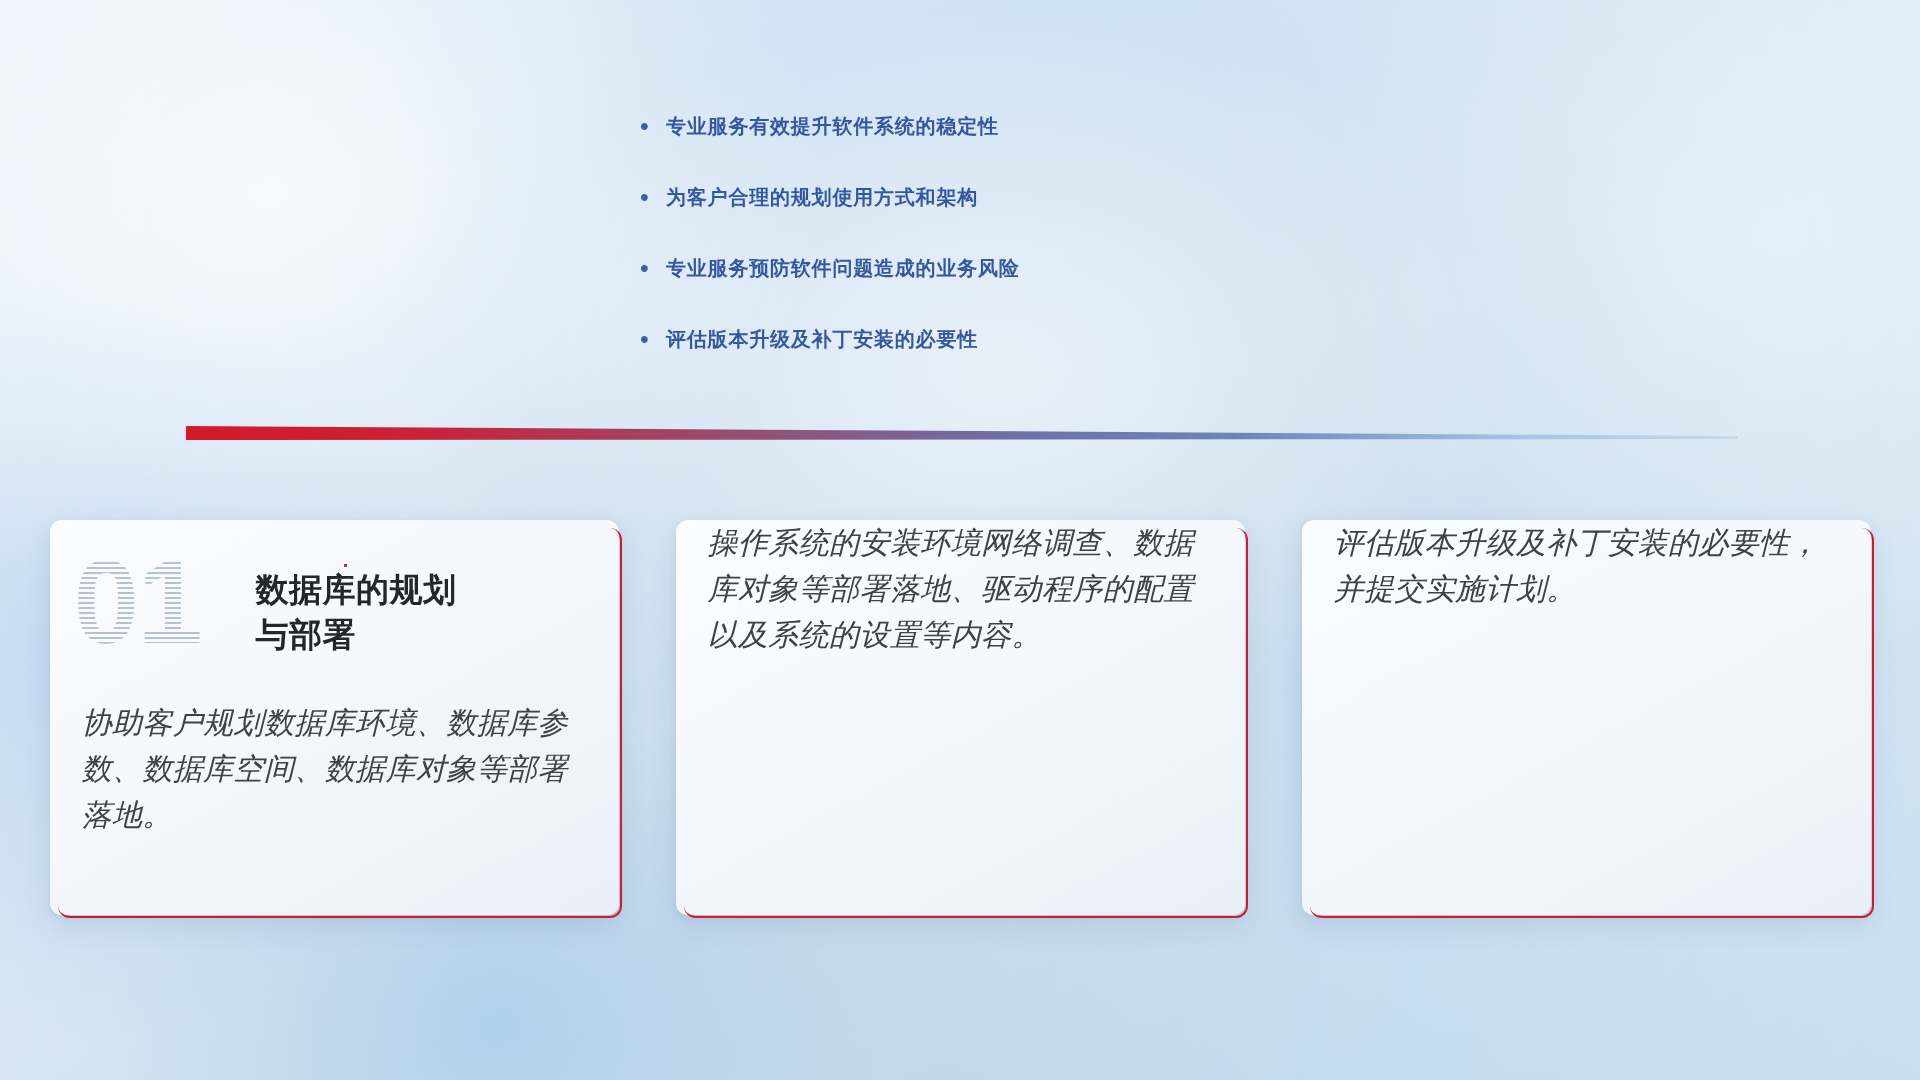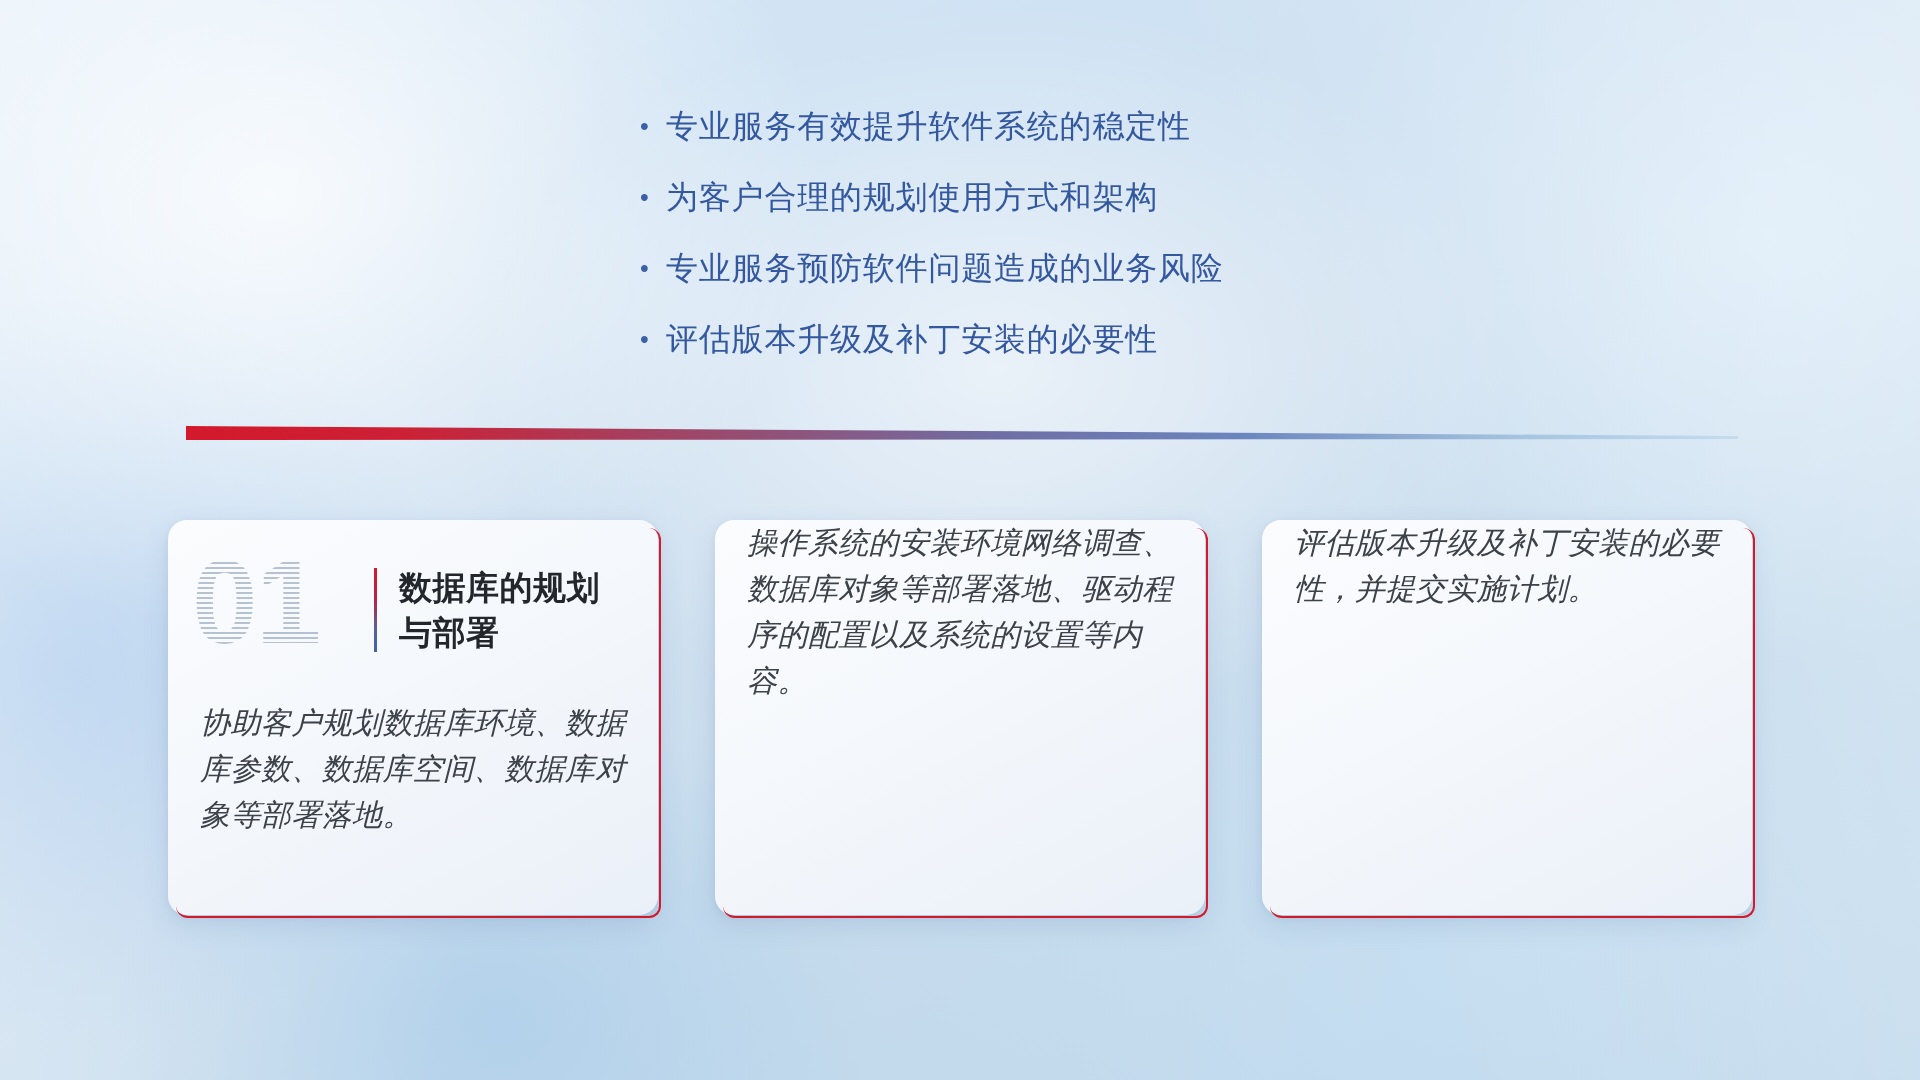--- a/index.html
+++ b/index.html
@@ -46,25 +46,25 @@
   }
   .bullet-dot{
     width:26px;
     flex:0 0 26px;
     color:#3b5fa8;
     font-size:25px;
     line-height:36px;
     text-align:left;
   }
   .bullet-text{
-    font-size:32px;
+    font-size:20px;
     line-height:36px;
     letter-spacing:.8px;
     color:#34589f;
-    font-weight:400;
+    font-weight:700;
     white-space:nowrap;
   }
 
   
   .divider-wrap{
     position:absolute;
     left:186px; top:424px;
     width:1552px; height:24px;
     z-index:3;
   }
@@ -75,22 +75,22 @@
     position:absolute;
     left:0; top:520px;
     width:1920px;
     display:flex;
     justify-content:center;
     gap:57px;
     z-index:3;
   }
   .card{
     position:relative;
-    width:490px; height:395px;
-    border-radius:19px;
+    width:569px; height:395px;
+    border-radius:12px;
     background:linear-gradient(152deg,#fbfcfe 0%,#f5f8fc 42%,#eaf0f8 100%);
     box-shadow:0 10px 26px rgba(90,120,160,.16), 0 2px 6px rgba(90,120,160,.10);
   }
   
   .card .accent{
     position:absolute;
     right:-3px; top:8px; bottom:-3px; left:8px;
     border-right:2.5px solid #d4192c;
     border-bottom:2.5px solid #d4192c;
     border-radius:12px;
@@ -119,21 +119,21 @@
     -webkit-text-fill-color:transparent;
     background-image:repeating-linear-gradient(
         to bottom,
         #7f95b0 0px, #7f95b0 2px,
         rgba(255,255,255,0) 2px, rgba(255,255,255,0) 5px);
     pointer-events:none;
     user-select:none;
   }
   .head-right{
     margin-left:176px;
-    display:flex; align-items:center;
+    display:flex; align-items:center;flex-direction:column;
   }
   .vbar{
     width:3px; height:84px;
     margin-right:22px;
     background:linear-gradient(to bottom,#d4192c 0%,#b42448 38%,#5a5f9a 72%,#3f63a8 100%);
     flex:0 0 3px;
   }
   .card-title{
     font-size:33px;
     line-height:45px;

